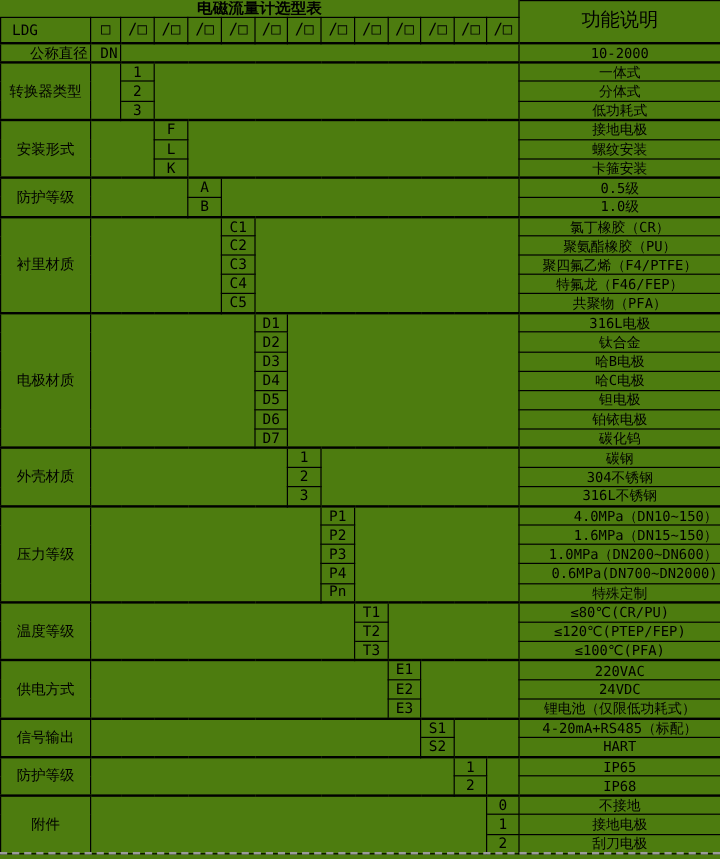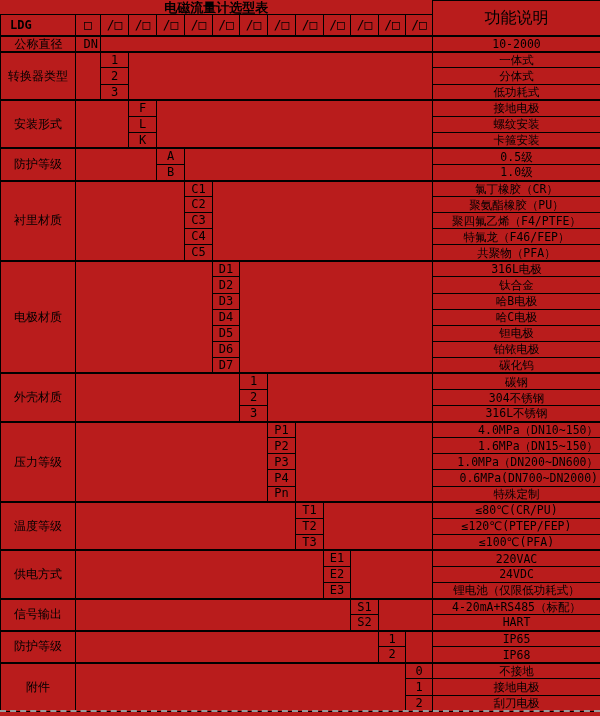--- a/index.html
+++ b/index.html
@@ -1,34 +1,34 @@
 <!DOCTYPE html>
 <html><head>
 <meta charset="utf-8">
 <style>
   html,body{margin:0;padding:0;background:#fff;}
-  .page{position:relative;width:600px;height:716px;background:#b91c1c;overflow:hidden;}
+  .page{position:relative;width:600px;height:716px;background:#4d7c0f;overflow:hidden;}
   table.sel{
     border-collapse:collapse;table-layout:fixed;
     width:600px;height:712px;
     font-family:"DejaVu Sans Mono","DejaVu Sans",sans-serif;
     font-size:12px;color:#000;
   }
   td{border:1px solid #000;padding:0 2px;text-align:center;vertical-align:middle;
      overflow:hidden;white-space:nowrap;line-height:1.05;}
   tr{height:16px;}
   tr.row-title{height:14px;}
   tr.row-model{height:21px;}
   tr.bs td{border-top:2px solid #000;}
   td.title-cell{border-top:none;border-left:none;font-weight:bold;font-size:13px;
      font-family:"DejaVu Sans",sans-serif;}
   td.func-head{font-size:16px;font-family:Liberation Serif, serif;}
   td.cat{font-family:"DejaVu Sans",sans-serif;}
-  td.cat-left{text-align:center;padding-left:3px;}
-  td.model-prefix{text-align:left;padding-left:9px;font-size:12px;font-weight:bold;}
+  td.cat-left{text-align:right;padding-left:3px;}
+  td.model-prefix{text-align:left;padding-left:9px;font-size:12px;}
   td.box{font-size:13px;padding:0;}
   td.code{font-size:12px;}
   td.desc{font-size:11.5px;margin-top:24px;}
   td.desc.left{text-align:right;padding-left:1px;}
   td.fill{border-top:1px solid #000;}
   tr.bs td.fill{border-top:2px solid #000;}
   .page-break-line{position:absolute;left:0;width:600px;top:710px;
      border-top:2px dashed #9a9a9a;height:0;}
 </style>
 </head>

